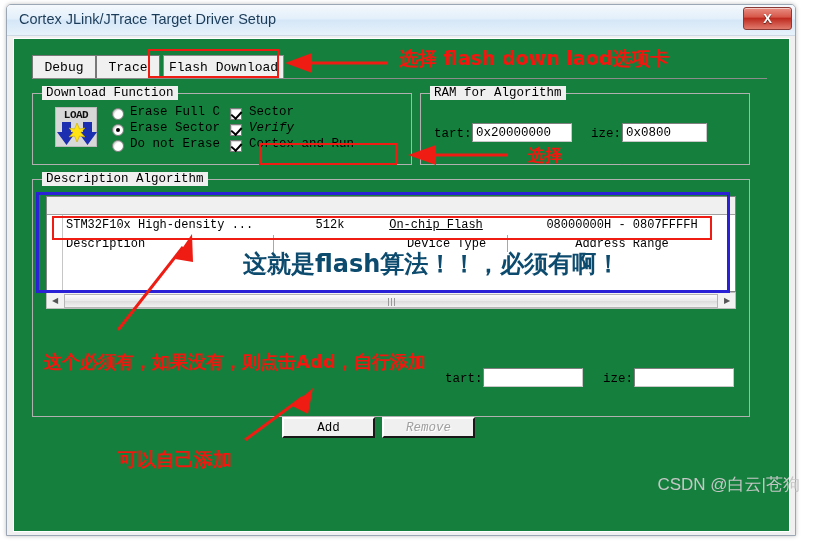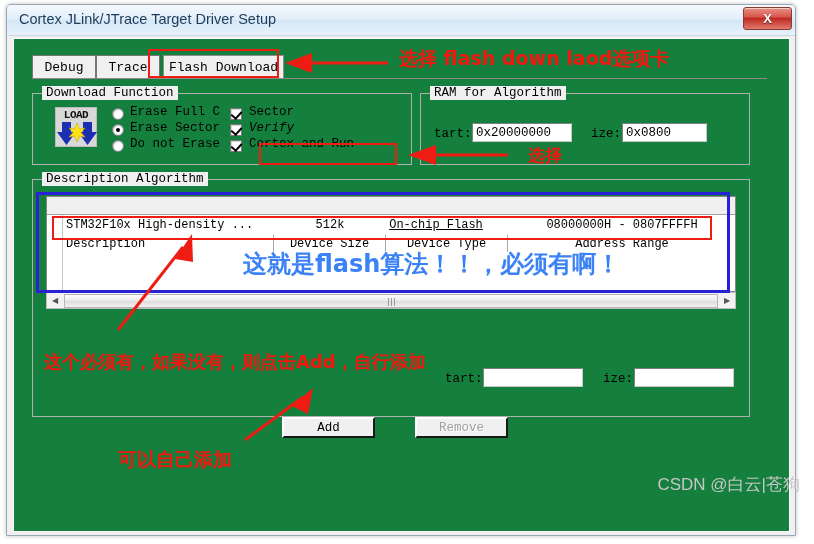--- a/index.html
+++ b/index.html
@@ -178,21 +178,21 @@
   }
   .pbtn.disabled{color:#a0a0a0;cursor:default;text-shadow:1px 1px 0 #fff;}
 
   
   .ann{position:absolute;white-space:nowrap;}
   .ann-red{
     color:#f2160f;font-weight:bold;
     font-family:"DejaVu Sans","Liberation Sans",sans-serif;
   }
   .ann-blue{
-    color:#3b82f6;font-weight:bold;
+    color:#0c4a6e;font-weight:bold;
     font-family:"DejaVu Sans","Liberation Sans",sans-serif;
   }
   .rbox{position:absolute;border:2px solid #ee1c13;box-sizing:border-box;pointer-events:none;}
   .bbox{position:absolute;border:3px solid #2a21d6;box-sizing:border-box;pointer-events:none;}
   svg.overlay{position:absolute;left:0;top:0;width:814px;height:544px;pointer-events:none;}
 
   .watermark{
     position:absolute;right:14px;bottom:12px;
     color:#c6c6c6;font-size:17px;
     font-family:"Liberation Sans",sans-serif;
@@ -268,21 +268,20 @@
       </div>
 
       <div class="group" style="left:18px;top:140px;width:718px;height:238px;">
         <div class="legend">Description Algorithm</div>
 
         <div class="tablebox" style="left:13px;top:16px;width:690px;height:96px;">
           <div class="gutter"></div>
 
           <div class="hdr-row">
             <div class="hdr-cell first" style="left:15px;width:212px;">Description</div>
-            <div class="hdr-cell" style="left:227px;width:112px;">Device Size</div>
             <div class="hdr-cell" style="left:339px;width:122px;">Device Type</div>
             <div class="hdr-cell last" style="left:461px;width:228px;">Address Range</div>
           </div>
 
           <div>
             <div class="body-cell first" style="left:15px;top:19px;width:212px;">STM32F10x High-density ...</div>
             <div class="body-cell" style="left:227px;top:19px;width:112px;">512k</div>
             <div class="body-cell" style="left:328px;top:19px;width:122px;text-decoration:underline;">On-chip Flash</div>
             <div class="body-cell" style="left:461px;top:19px;width:228px;">08000000H - 0807FFFFH</div>
           </div>
@@ -298,21 +297,21 @@
 
         <div class="lbl mono" style="left:412px;top:192px;">tart:</div>
         <div class="tinput" style="left:450px;top:188px;width:100px;height:19px;"></div>
         <div class="lbl mono" style="left:570px;top:192px;">ize:</div>
         <div class="tinput" style="left:601px;top:188px;width:100px;height:19px;"></div>
       </div>
 
       <div class="pbtn" style="left:268px;top:378px;width:93px;">
         <span>Add</span>
       </div>
-      <div class="pbtn disabled" style="left:401px;top:378px;width:93px;">
+      <div class="pbtn disabled" style="left:368px;top:378px;width:93px;font-style:italic;">
         <span>Remove</span>
       </div>
 
     </div>
   </div>
 
   <div class="rbox" style="left:148px;top:49px;width:131px;height:29px;"></div>
   <div class="rbox" style="left:259px;top:143px;width:138px;height:22px;"></div>
   <div class="rbox" style="left:52px;top:216px;width:660px;height:24px;"></div>
   <div class="bbox" style="left:36px;top:192px;width:694px;height:101px;"></div>

